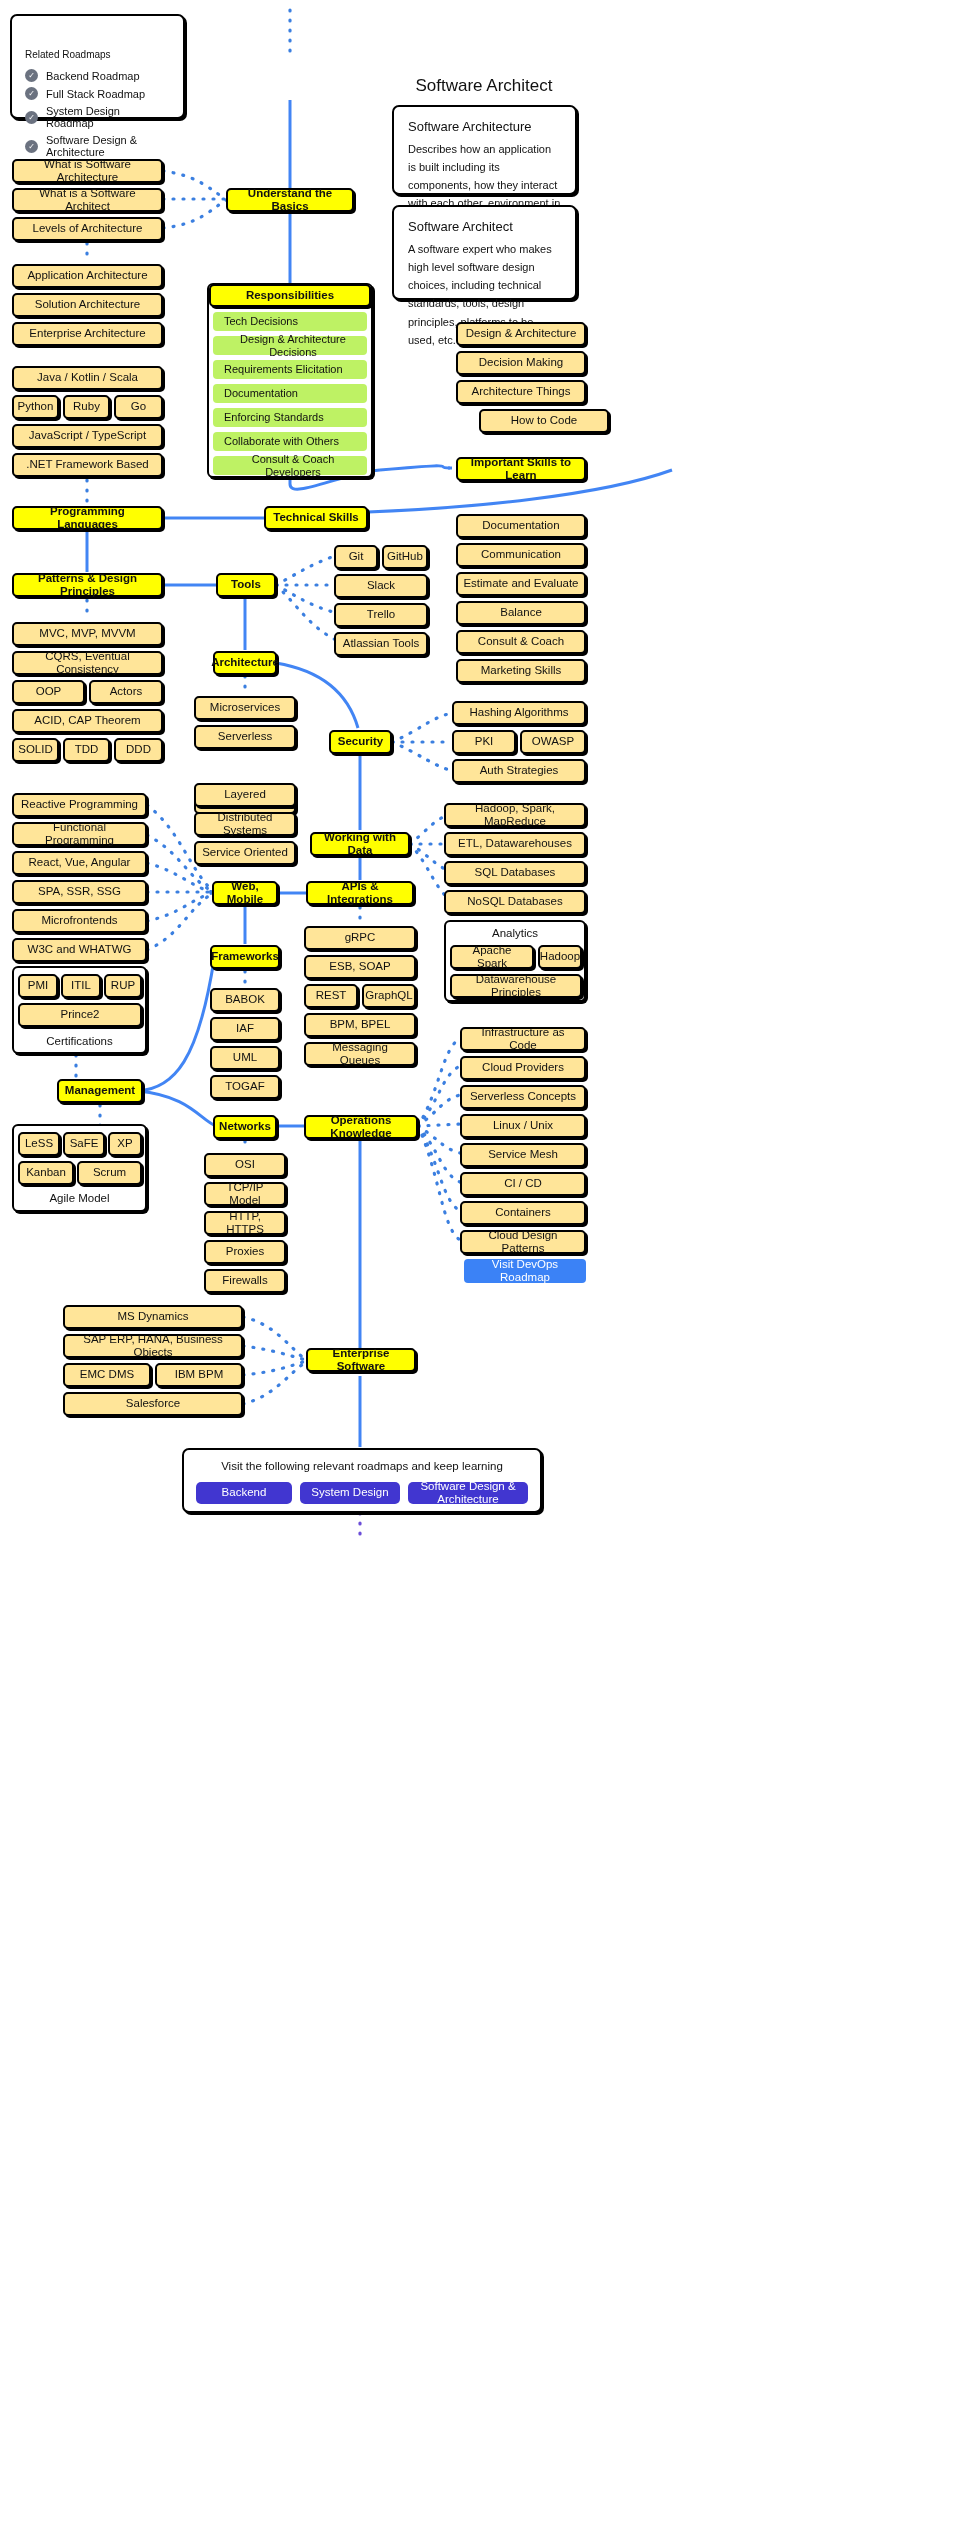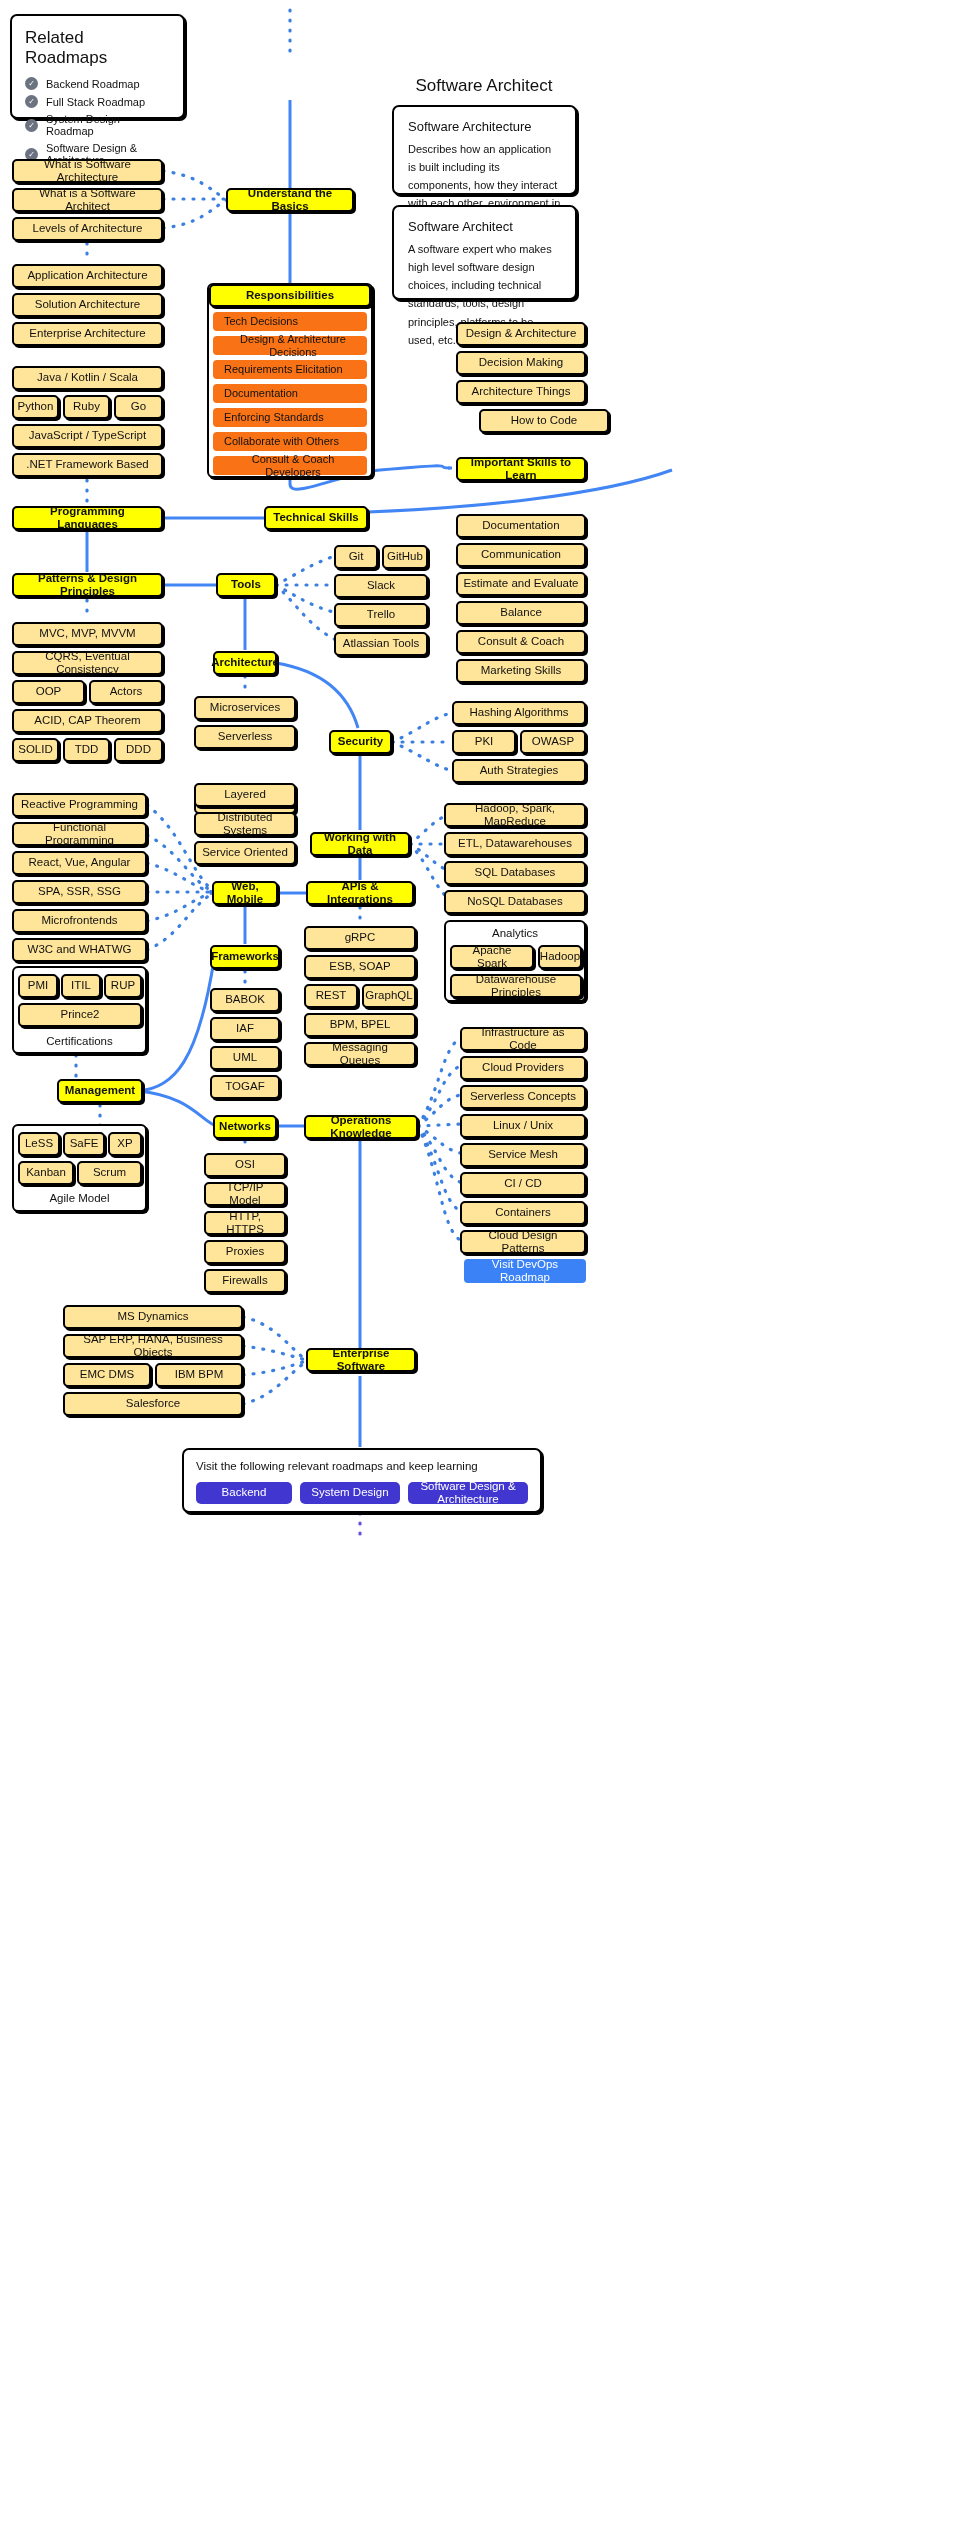--- a/index.html
+++ b/index.html
@@ -27,21 +27,21 @@
     border-radius: 5px;
     box-shadow: 2px 2px 0 #000;
     font-size: 11.5px;
     line-height: 1.15;
     color: #111;
     padding: 0 5px;
   }
   .topic { background: #ffe599; }
   .primary { background: #ffff00; font-weight: bold; font-size: 11.5px; }
   .resp-item {
-    background: #f97316; border: none; box-shadow: none; border-radius: 4px;
+    background: #bef264; border: none; box-shadow: none; border-radius: 4px;
     justify-content: flex-start; padding-left: 11px; font-size: 11px;
   }
   .group-box {
     position: absolute; z-index: 2;
     background: #fff; border: 2px solid #000; border-radius: 6px;
     box-shadow: 2px 2px 0 #000;
   }
   .group-label {
     position: absolute; z-index: 3; font-size: 11.5px; color: #111;
     text-align: center;
@@ -56,30 +56,30 @@
     box-shadow: 2px 2px 0 #000;
     padding: 12px 14px;
   }
   .card h3 { font-size: 13px; font-weight: normal; color: #111; margin-bottom: 6px; }
   .card p  { font-size: 11px; line-height: 1.65; color: #111; }
   .card .lead { font-size: 11px; line-height: 1.65; color: #111; margin-bottom: 11px; }
   .page-title {
     position: absolute; z-index: 3;
     font-size: 17px; color: #111; text-align: center; width: 100%;
   }
-  .rr-title { font-size: 17px; color: #111; margin-bottom: 9px; }
+  .rr-title { font-size: 10px; color: #111; margin-bottom: 9px; margin-top: 21px; }
   .rr-row { display: flex; align-items: center; gap: 8px; margin-bottom: 5px; }
   .check {
     width: 13px; height: 13px; border-radius: 50%;
     background: #6b7280; color: #fff;
     font-size: 8px; display: flex; align-items: center; justify-content: center;
     flex: 0 0 auto;
   }
   .rr-label { font-size: 11px; color: #111; }
-  .footer-note { font-size: 11.5px; color: #111; text-align: left; }
+  .footer-note { font-size: 11.5px; color: #111; text-align: center; }
 </style>
 </head>
 <body>
 
 <div id="canvas">
 
   <svg id="wires" viewBox="0 0 968 2534">
 
     <path class="dotted" d="M290 10 L290 60"></path>
 

